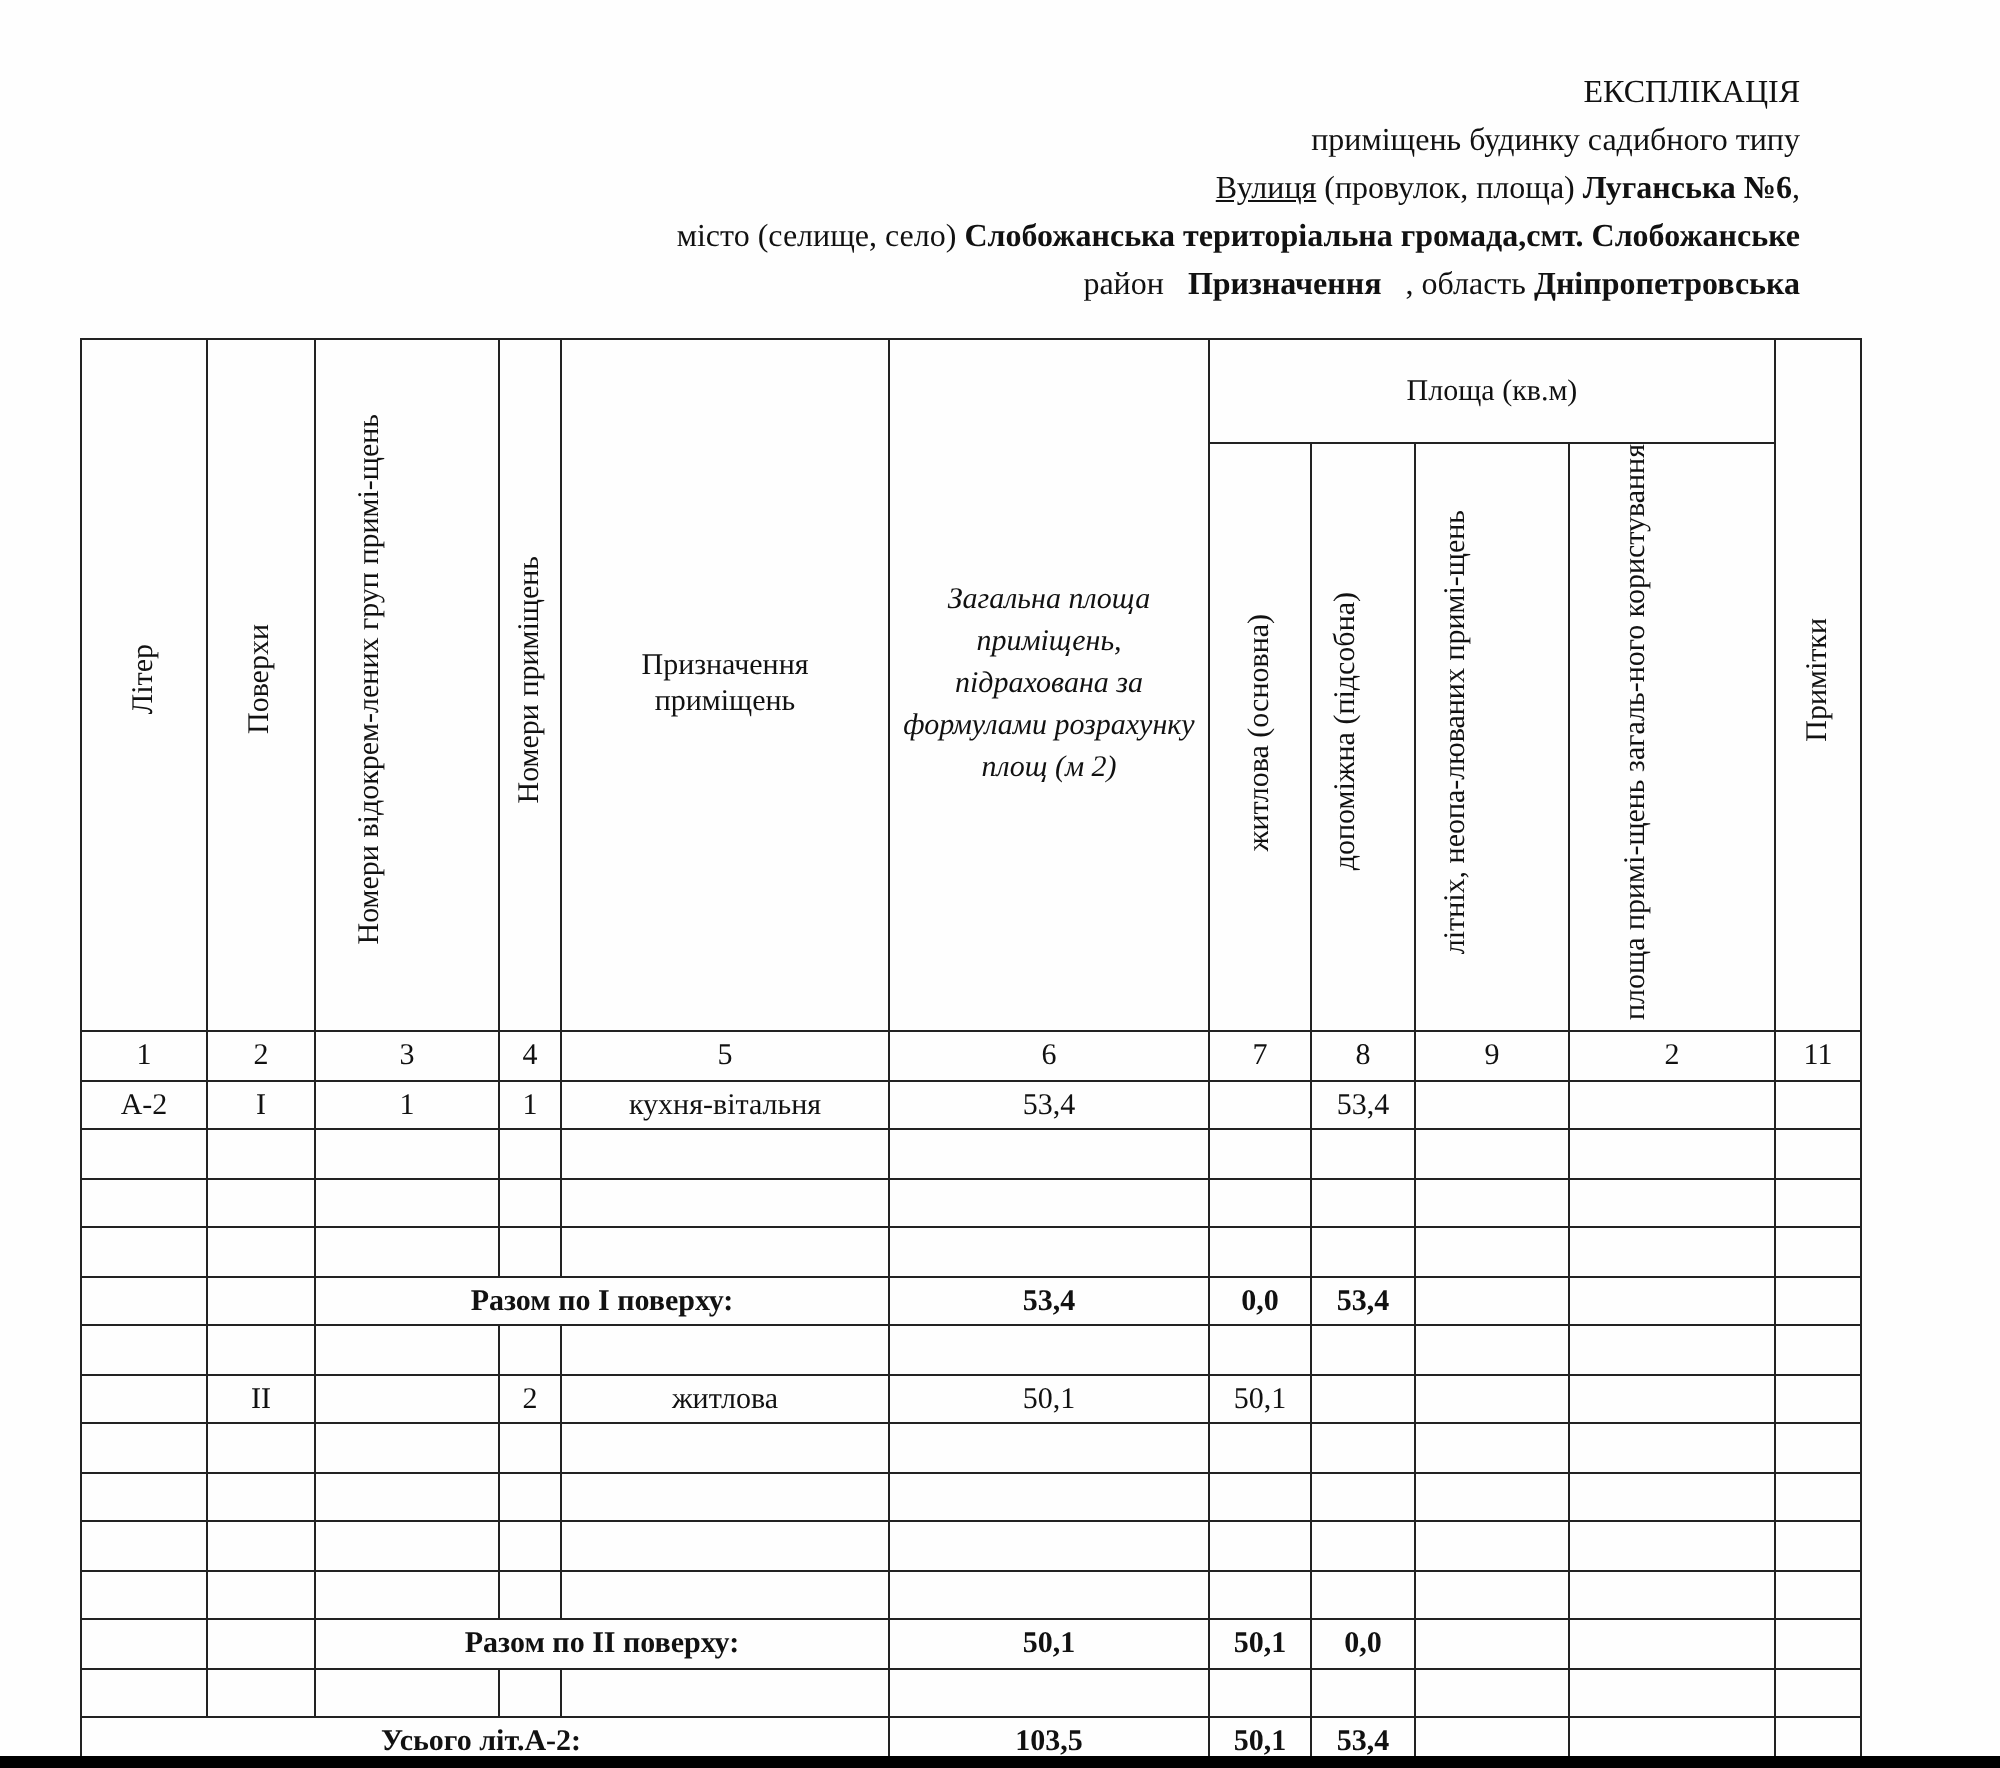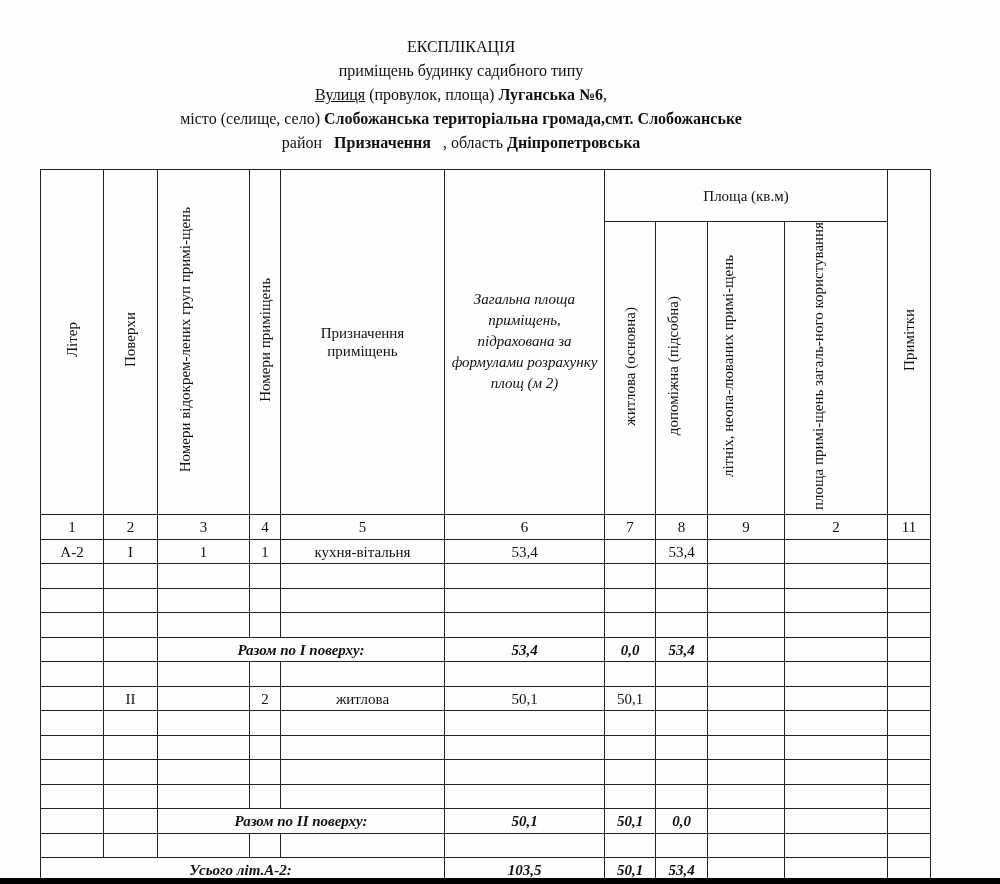--- a/index.html
+++ b/index.html
@@ -1,24 +1,24 @@
 <!DOCTYPE html>
 <html><head>
 <meta charset="utf-8">
 <style>
   html, body { margin:0; padding:0; }
   body { width:1000px; height:884px; background:#fefefe; position:relative; overflow:hidden;
          font-family:"Liberation Serif", serif; color:#111; }
-  .hdr { position:absolute; left:0; width:900px; text-align:center; font-size:16px; line-height:22px;margin-left:11px; }
+  .hdr { position:absolute; left:0; width:900px; text-align:right; font-size:16px; line-height:22px; }
   .hdr b { font-weight:bold; }
   .u { text-decoration:underline; }
   table { position:absolute; left:40px; top:169px; border-collapse:collapse; table-layout:fixed; }
   td { border:1.5px solid #222; padding:0; text-align:center; vertical-align:middle; font-size:15px; line-height:18px; overflow:hidden; }
   .vert { writing-mode:vertical-rl; transform:rotate(180deg); display:inline-block; text-align:center; font-size:15px; line-height:17px; }
-  .bi { font-weight:bold; font-style:italic; }
+  .bi { font-weight:bold; }
   .num td { height:24px; }
   .r td { height:23.5px; }
   .bottom-bar { position:absolute; left:0; top:878px; width:1000px; height:6px; background:#000; }
 </style>
 </head>
 <body>
 
 <div class="hdr" style="top:36px;">ЕКСПЛІКАЦІЯ</div>
 <div class="hdr" style="top:60px;">приміщень будинку садибного типу</div>
 <div class="hdr" style="top:84px;"><span class="u">Вулиця</span><span> (провулок, площа) </span><b>Луганська №6</b><span>,</span></div>

